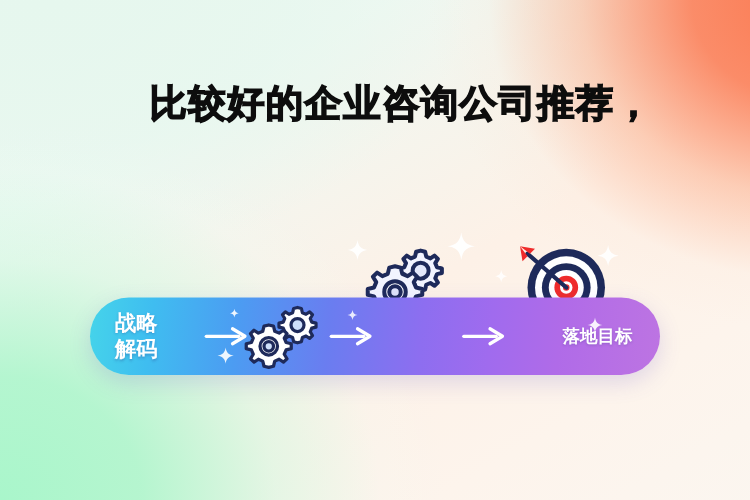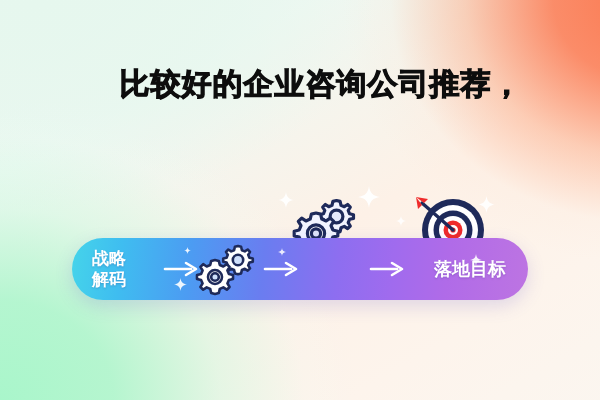--- a/index.html
+++ b/index.html
@@ -39,21 +39,21 @@
     box-shadow:0 6px 18px rgba(90,80,200,0.18);
     overflow:visible;
   }
   .seg-label{
     position:absolute;top:50%;transform:translateY(-50%);
     color:#ffffff;font-weight:bold;font-size:17px;line-height:21px;
     text-align:center;white-space:nowrap;
     text-shadow:0 1px 2px rgba(40,40,120,0.25);
   }
   .seg-label.left{left:20px;}
-  .seg-label.right{right:22px;font-size:18px;}
+  .seg-label.right{right:22px;font-size:14px;}
   .seg-label .l{display:block;}
 
   .arrow{
     position:absolute;top:50%;transform:translateY(-50%);
     width:34px;height:16px;
   }
 
   .gear-wrap{position:absolute;}
 
   .sparkle{position:absolute;}

